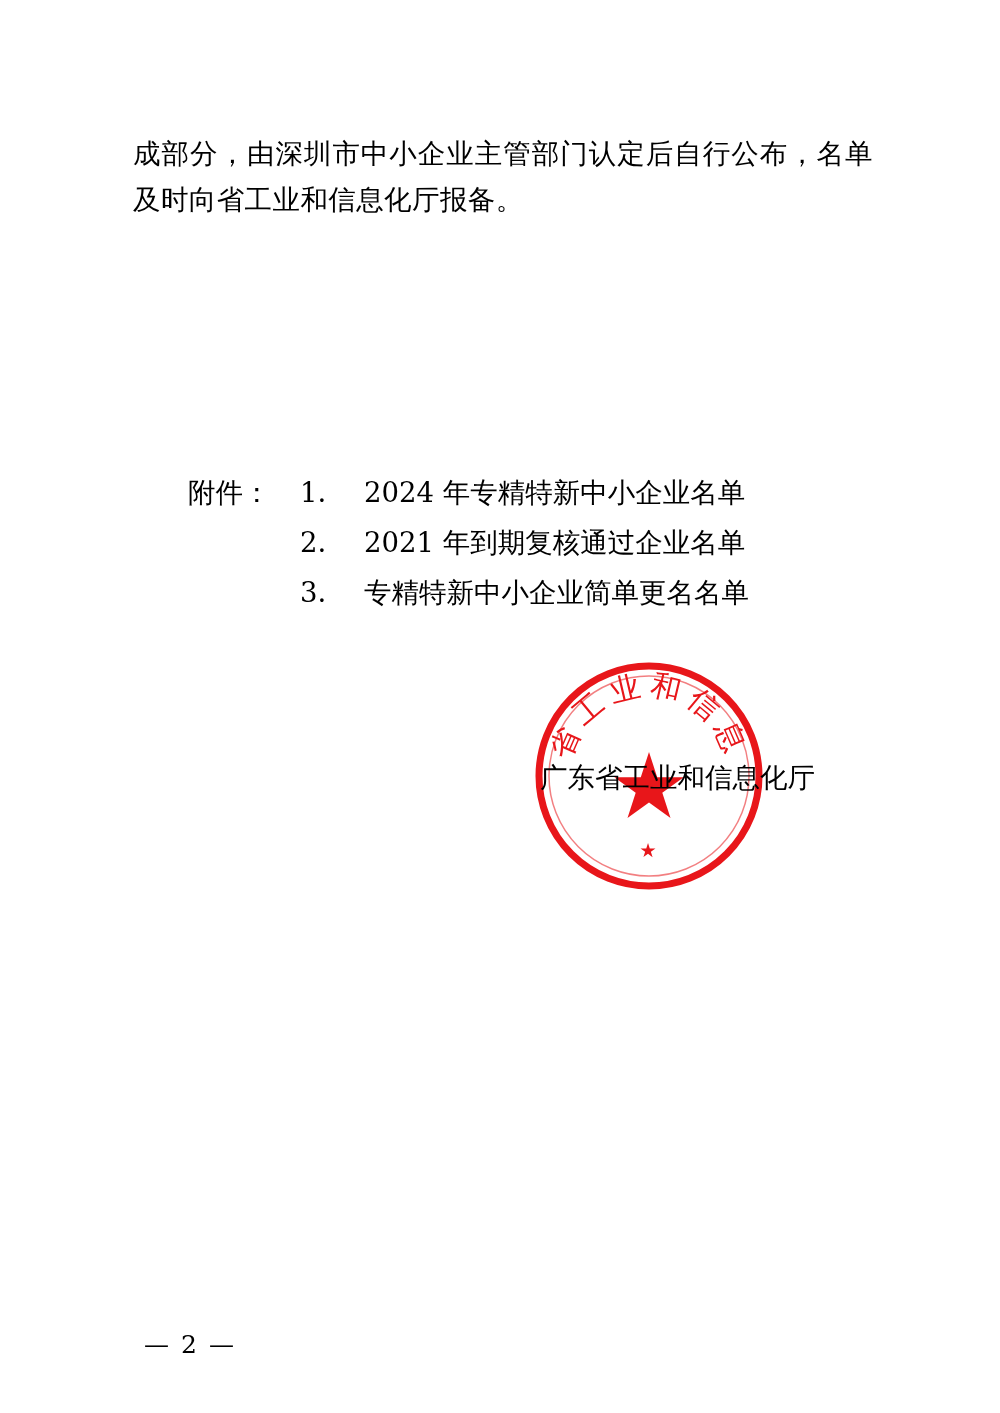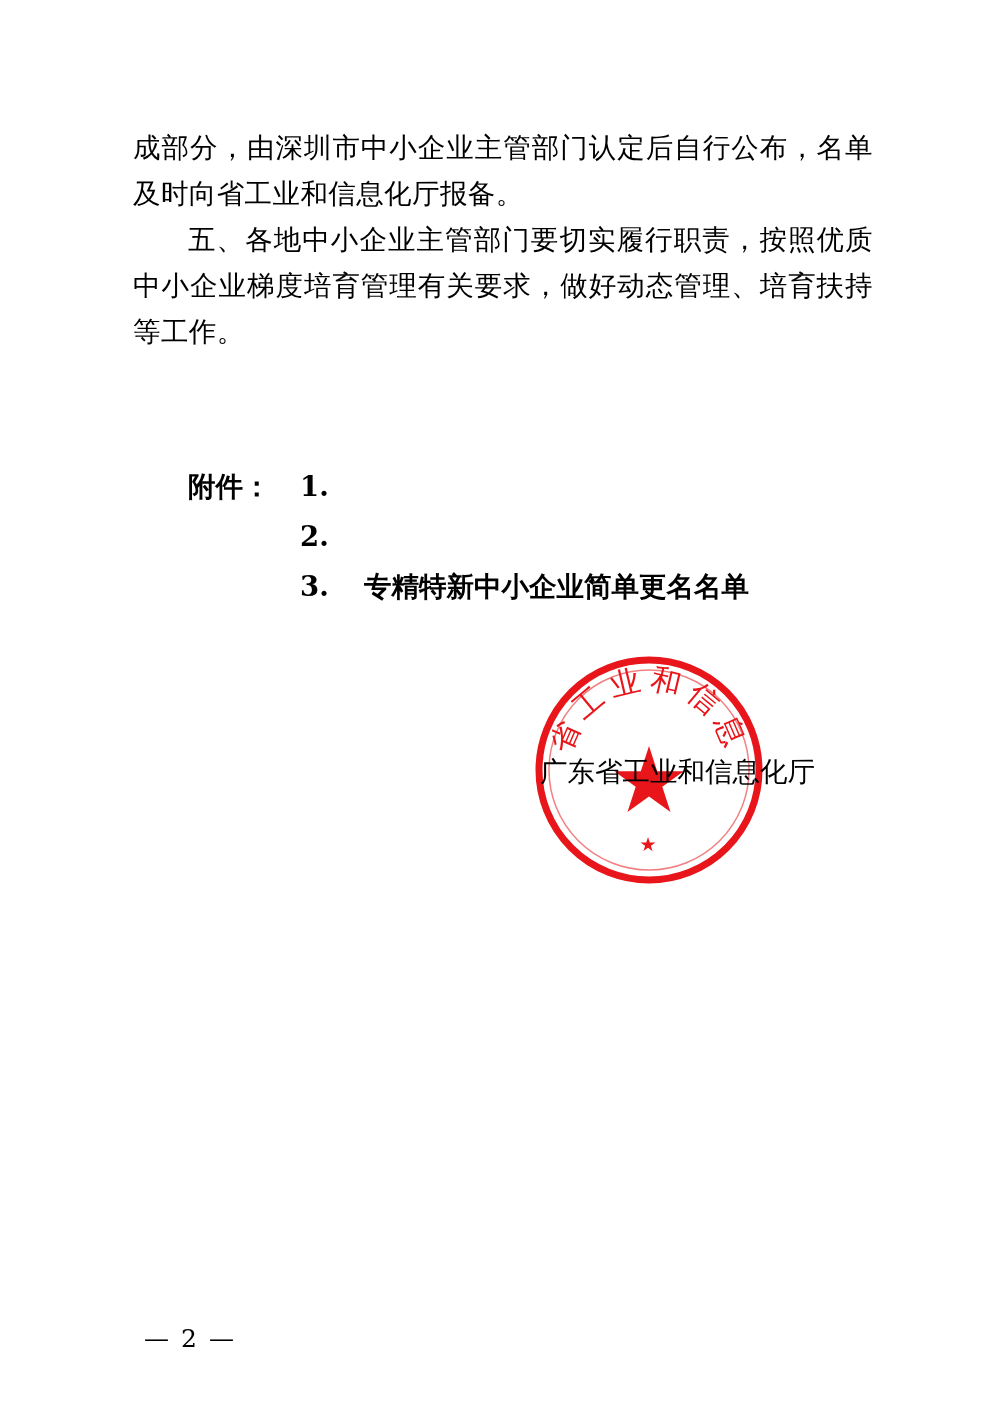--- a/index.html
+++ b/index.html
@@ -11,21 +11,21 @@
     width: 1000px;
     height: 1413px;
     position: relative;
     font-family: "DejaVu Serif", "Liberation Serif", serif;
     color: #000000;
     overflow: hidden;
   }
 
   .page {
     position: absolute;
-    left: 0; top: 6px;
+    left: 0; top: 12px;
     width: 1000px;
     height: 1242px;
   }
 
   .body-text {
     position: absolute;
     left: 133px;
     top: 118px;
     width: 740px;
     font-size: 27.5px;
@@ -48,21 +48,20 @@
     position: absolute;
     left: 188px;
     top: 455px;
     font-size: 27.5px;
     line-height: 50px;
   }
   .att-row {
     display: flex;
     align-items: flex-start;
     white-space: nowrap;
-    font-weight: bold;
   }
   .att-label {
     width: 112px;
     flex: 0 0 112px;
   }
   .att-num {
     width: 64px;
     flex: 0 0 64px;
   }
   .att-text {
@@ -110,31 +109,32 @@
 
   .latin { font-family: "DejaVu Serif", "Liberation Serif", serif; }
 </style>
 </head>
 <body>
 
 <div class="page">
 
   <div class="body-text">
     <p class="para">成部分，由深圳市中小企业主管部门认定后自行公布，名单及时向省工业和信息化厅报备。</p>
-    <p class="para indent">五、各地中小企业主管部门要切实履行职责，按照优质中小企业梯度培育管理有关要求，做好动态管理、培育扶持等工作。</p>
   </div>
 
   <div class="attachments">
     <div class="att-row">
       <span class="att-label">附件：</span>
       <span class="att-num latin">1.</span>
+      <span class="att-text">2024 年专精特新中小企业名单</span>
     </div>
     <div class="att-row">
       <span class="att-label"></span>
       <span class="att-num latin">2.</span>
+      <span class="att-text">2021 年到期复核通过企业名单</span>
     </div>
     <div class="att-row">
       <span class="att-label"></span>
       <span class="att-num latin">3.</span>
       <span class="att-text">专精特新中小企业简单更名名单</span>
     </div>
   </div>
 
   <div class="seal">
     <svg width="232" height="232" viewBox="0 0 232 232" xmlns="http://www.w3.org/2000/svg">

